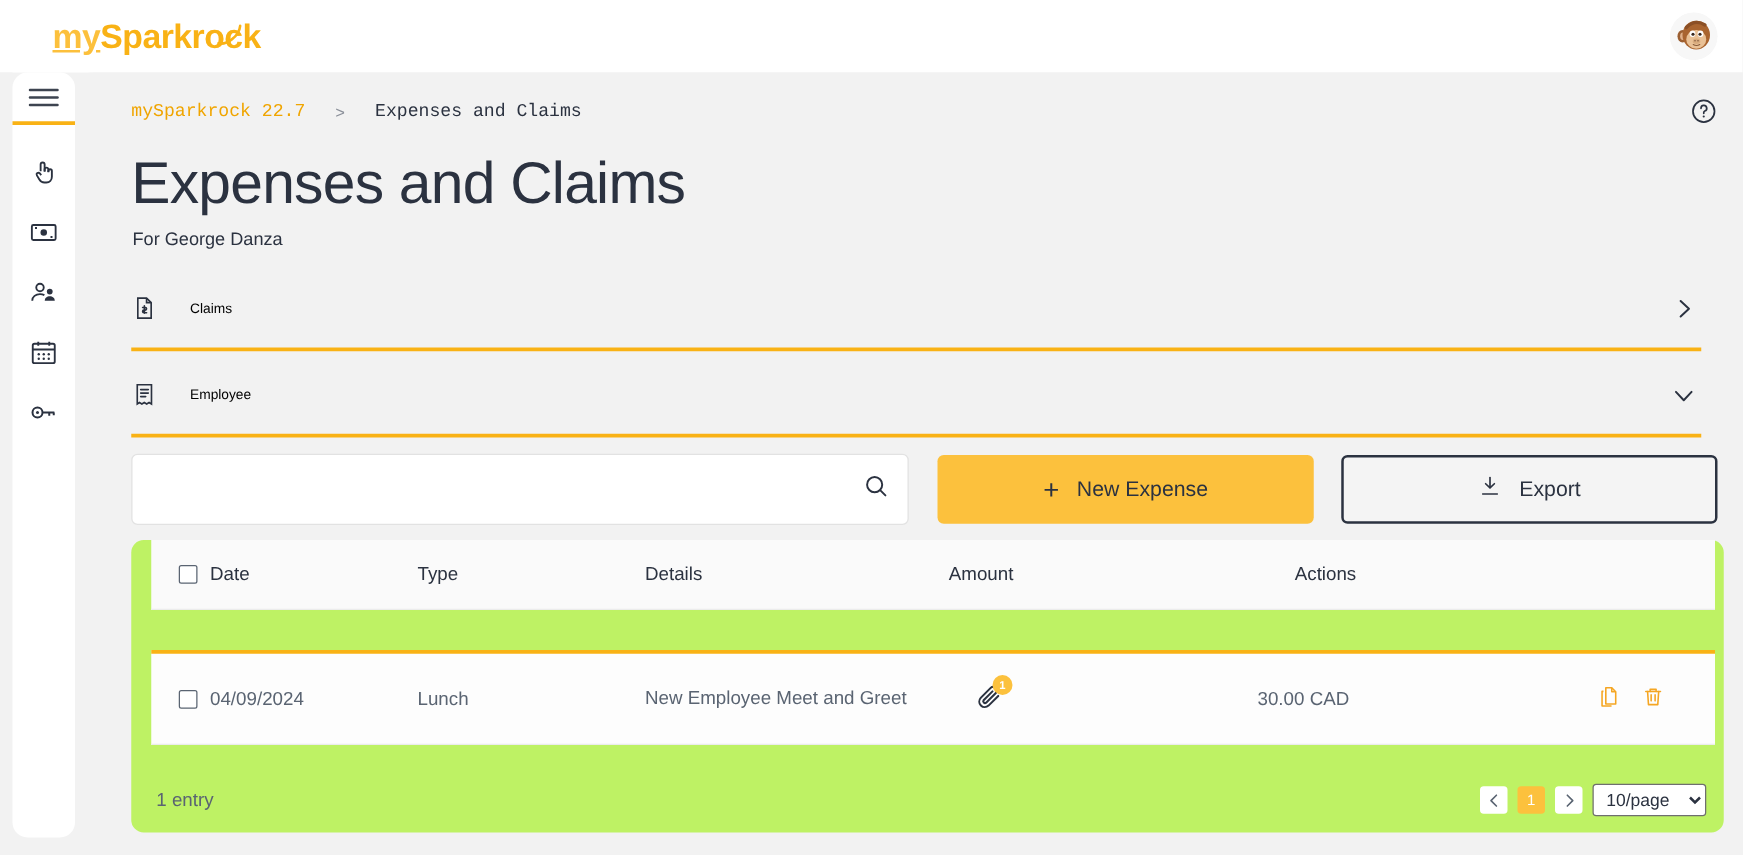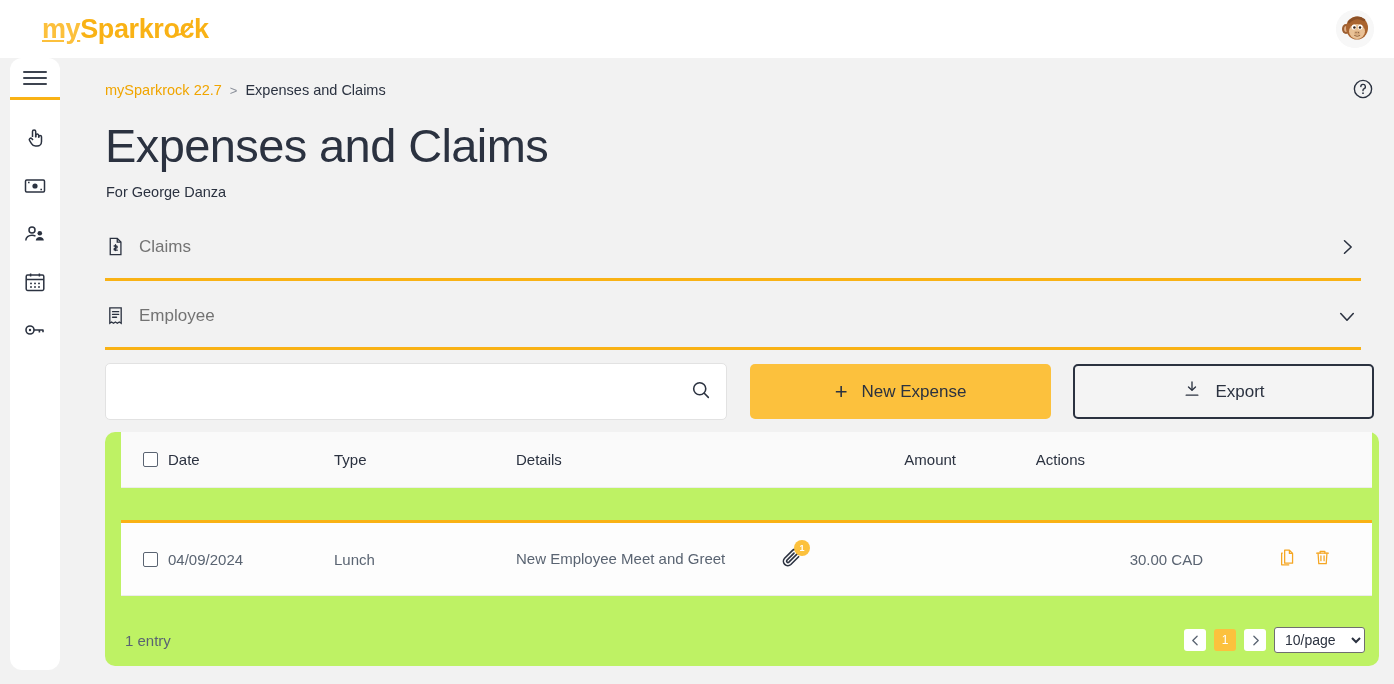--- a/index.html
+++ b/index.html
@@ -65,22 +65,23 @@
   .content {
     position: absolute; left: 60px; top: 58px;
     width: 1334px; height: 612px;
     background: #f2f2f2;
     border-radius: 14px 0 0 0;
     overflow: hidden;
   }
   .breadcrumb {
     position: absolute; left: 45px; top: 24px;
     font-size: 14.5px; color: #2b3240;
-    display: flex; align-items: center; gap: 8px;
+    display: flex; align-items: center; gap: 24px;
     white-space: nowrap;
+    font-family: Liberation Mono, monospace;
   }
   .bc-link { color: #f0a500; }
   .bc-sep { color: #8a8f99; font-size: 13px; }
   .helpbtn { position: absolute; right: 20px; top: 20px; cursor: pointer; }
 
   .page-title {
     position: absolute; left: 45px; top: 60px;
     font-size: 47px; font-weight: 400; color: #2b3240;
     letter-spacing: -0.6px;
   }
@@ -92,21 +93,21 @@
   
   .accordion {
     position: absolute; left: 45px; top: 157px; width: 1256px;
   }
   .acc-sec { border-bottom: 3px solid #f9b215; }
   .acc-head {
     height: 63px; display: flex; align-items: center;
     cursor: pointer;
   }
   .acc-ico { width: 30px; display: flex; align-items: center; }
-  .acc-label { font-size: 17px; color: #737373; margin-left: 4px; }
+  .acc-label { font-size: 11px; color: #000000; margin-left: 17px; }
   .acc-chev { margin-left: auto; margin-right: 4px; display: flex; }
   .acc-gap { height: 3px; }
 
   
   .toolbar {
     position: absolute; left: 45px; top: 305px; width: 1290px;
     display: flex; align-items: center; gap: 0;
   }
   .searchbox {
     width: 622px; height: 57px; background: #fff;
@@ -151,21 +152,21 @@
     display: flex; align-items: center;
     border-top: 3px solid #f9b215;
     border-bottom: 1px solid #ececec;
     margin-top: 32px;
   }
   .c-check { width: 47px; padding-left: 22px; }
   .c-date  { width: 166px; }
   .c-type  { width: 182px; }
   .c-det   { width: 243px; }
   .c-att   { width: 247px; }
-  .c-amt   { width: 213px; text-align: right; }
+  .c-amt   { width: 213px; text-align: left; }
   .c-act   { width: 130px; text-align: right; padding-right: 17px; }
 
   .thead .hcell { font-size: 15px; color: #2b3240; }
   .thead .c-amt { padding-right: 16px; }
   .trow .cell { font-size: 15px; color: #5a6472; }
   .trow .c-det { line-height: 1.3; }
   .trow .c-amt { padding-right: 16px; }
 
   .cbx {
     width: 15px; height: 15px; border: 1.5px solid #5a6472;

